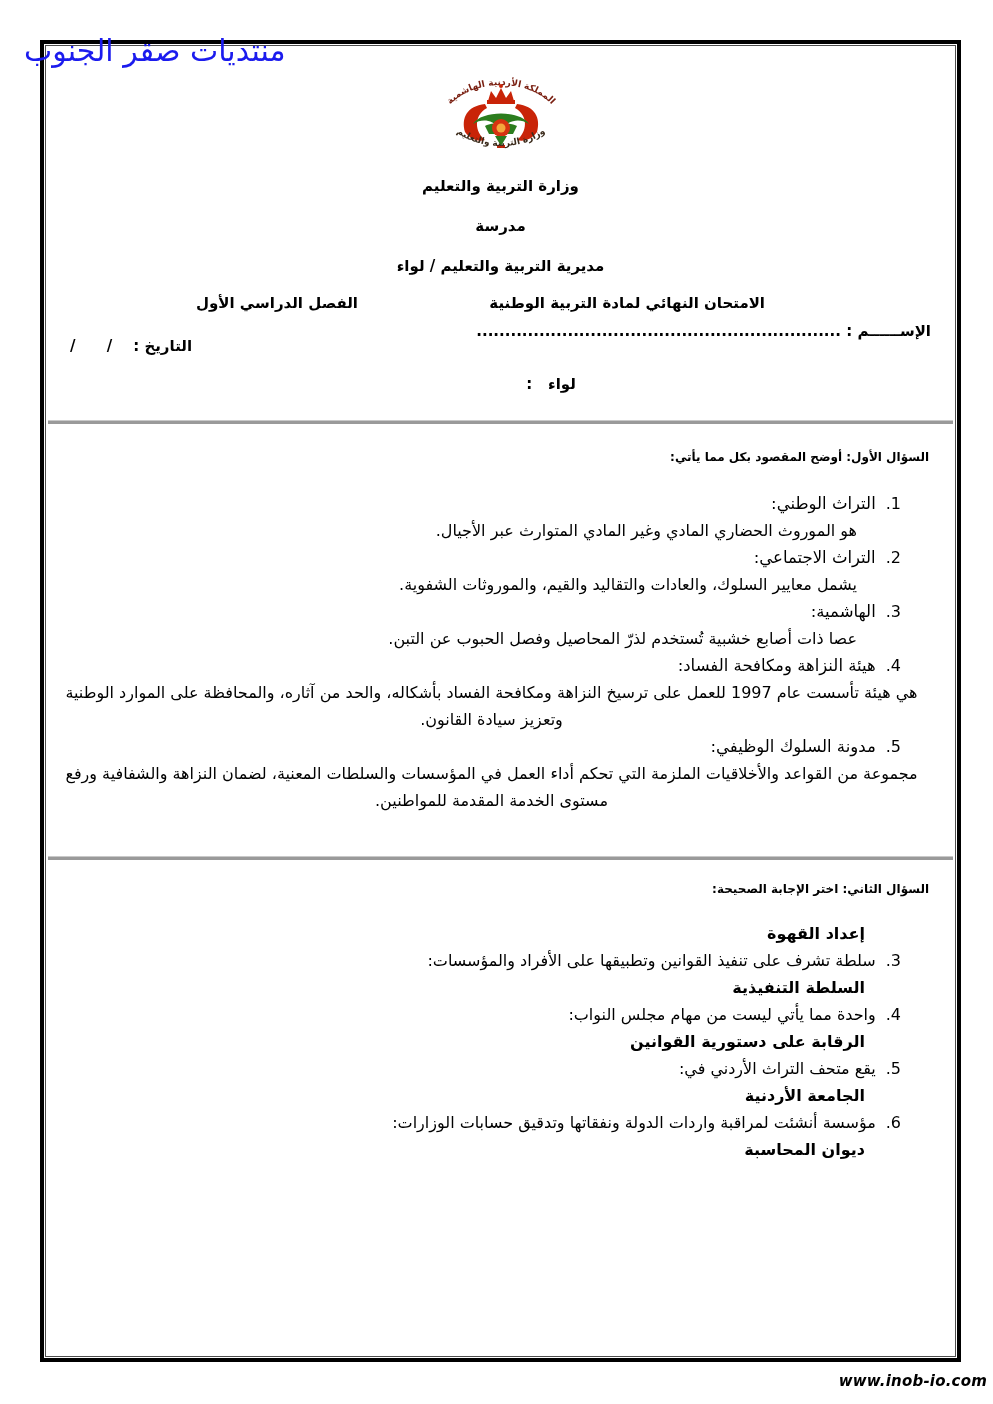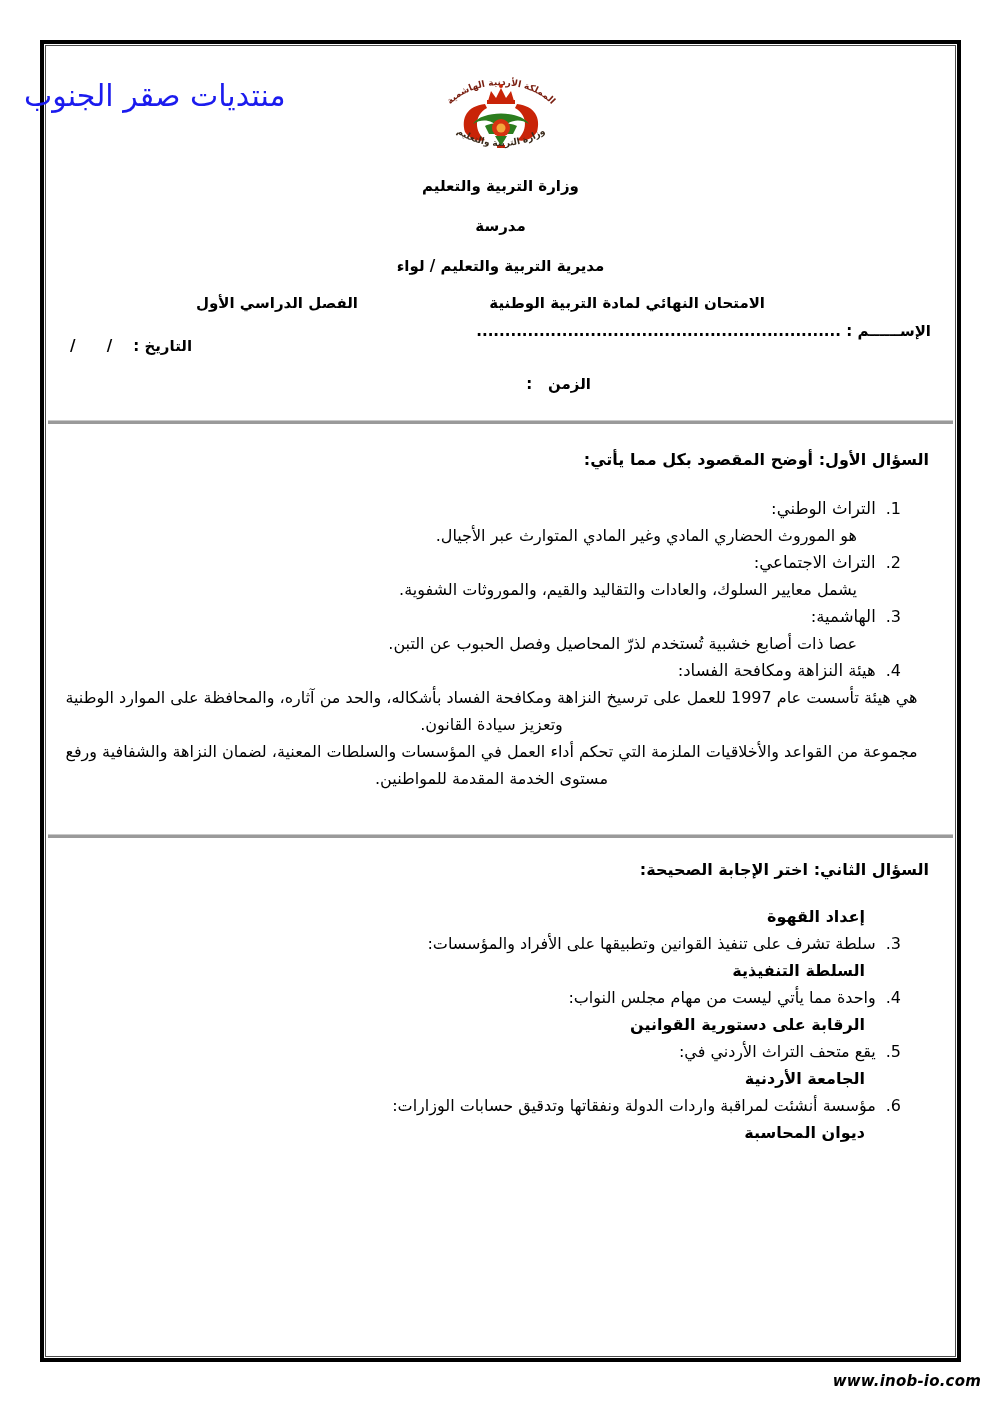--- a/index.html
+++ b/index.html
@@ -12,50 +12,50 @@
     position:absolute;left:40px;top:40px;width:921px;height:1322px;
     border:4px solid #000;box-sizing:border-box;background:#fff;
   }
   .frame::before{
     content:"";position:absolute;inset:1px;border:1px solid #4d4d4d;pointer-events:none;
   }
   .content{position:absolute;inset:2px;direction:rtl;overflow:hidden;}
   
   .watermark{
     position:absolute;left:24px;top:34px;z-index:5;direction:rtl;
-    color:#1b1bee;font-size:30px;line-height:1.1;white-space:nowrap;margin-top:45px;
+    color:#1b1bee;font-size:30px;line-height:1.1;white-space:nowrap;
   }
   .logo-wrap{text-align:center;margin-top:22px;}
   .hdr{ text-align:center;font-weight:bold;font-size:15px;line-height:40px;margin-top:6px;}
   .title-row{
     display:flex;justify-content:space-between;align-items:center;
     font-weight:bold;font-size:15px;margin-top:8px;padding:0 190px 0 150px;
   }
   .frow{display:flex;padding:0 24px;font-weight:bold;font-size:15px;height:38px;align-items:center;}
   .frow:first-of-type{margin-top:28px;}
   .fcell-a{width:53%;overflow:hidden;white-space:nowrap;}
   .fcell-b{width:47%;text-align:left;white-space:pre;margin-top:29px;}
   .dots{letter-spacing:1px;font-weight:bold;}
   .pre{white-space:pre;}
   .divider{height:3px;background:#9a9a9a;margin:0 2px;border-top:1px solid #c9c9c9;}
   .div1{margin-top:32px;}
   .div2{margin-top:42px;}
-  .qtitle{font-weight:bold;font-size:16px;padding:0 26px;margin-top:22px;}
+  .qtitle{font-weight:bold;font-size:12px;padding:0 26px;margin-top:22px;}
   .qt1{margin-top:26px;}
   .qlist{margin-top:26px;padding:0 54px 0 18px;font-size:16px;line-height:27px;}
   .qlist2{margin-top:24px;}
   .num{display:inline-block;margin-left:10px;}
   .term{font-weight:normal;font-size:16.5px;}
   .def{padding-right:44px;}
   .def.wide{margin-right:-26px;margin-left:-8px;padding-right:0;text-align:center;}
   .q2q{}
   .ans{font-weight:bold;padding-right:36px;}
   .ans-in{direction:ltr;unicode-bidi:isolate;display:inline-block;}
   .footer-url{
-    position:absolute;right:12px;top:1372px;direction:ltr;
+    position:absolute;right:6px;top:1372px;direction:ltr;
     font-weight:bold;font-style:italic;font-size:15px;letter-spacing:.2px;
   }
   svg text{font-family:"DejaVu Sans",sans-serif;}
 </style>
 </head>
 <body>
 
 <div class="watermark">منتديات صقر الجنوب</div>
 
 <div class="frame">
@@ -107,21 +107,21 @@
       <span>الفصل الدراسي الأول</span>
     </div>
 
     <div class="frow">
       <div class="fcell-a">
         <span class="pre">الإســــــم : </span><span class="dots">..........................................................................................................</span>
       </div>
       <div class="fcell-b">التاريخ :    /      /</div>
     </div>
     <div class="frow">
-      <div class="fcell-b">الزمن   :</div>
+      <div class="fcell-b">لواء   :</div>
     </div>
 
     <div class="divider div1"></div>
 
     <div class="qtitle qt1">السؤال الأول: أوضح المقصود بكل مما يأتي:</div>
     <div class="qlist">
 
       <div class="qitem">
         <div><span class="num">1.</span><span class="term">التراث الوطني:</span></div>
         <div class="def">هو الموروث الحضاري المادي وغير المادي المتوارث عبر الأجيال.</div>
@@ -136,20 +136,21 @@
         <div><span class="num">3.</span><span class="term">الهاشمية:</span></div>
         <div class="def">عصا ذات أصابع خشبية تُستخدم لذرّ المحاصيل وفصل الحبوب عن التبن.</div>
       </div>
 
       <div class="qitem">
         <div><span class="num">4.</span><span class="term">هيئة النزاهة ومكافحة الفساد:</span></div>
         <div class="def wide">هي هيئة تأسست عام 1997 للعمل على ترسيخ النزاهة ومكافحة الفساد بأشكاله، والحد من آثاره، والمحافظة على الموارد الوطنية وتعزيز سيادة القانون.</div>
       </div>
 
       <div class="qitem">
+        <div><span class="num">5.</span><span class="term">مدونة السلوك الوظيفي:</span></div>
         <div class="def wide">مجموعة من القواعد والأخلاقيات الملزمة التي تحكم أداء العمل في المؤسسات والسلطات المعنية، لضمان النزاهة والشفافية ورفع مستوى الخدمة المقدمة للمواطنين.</div>
       </div>
 
     </div>
 
     <div class="divider div2"></div>
 
     <div class="qtitle">السؤال الثاني: اختر الإجابة الصحيحة:</div>
     <div class="qlist qlist2">
 

